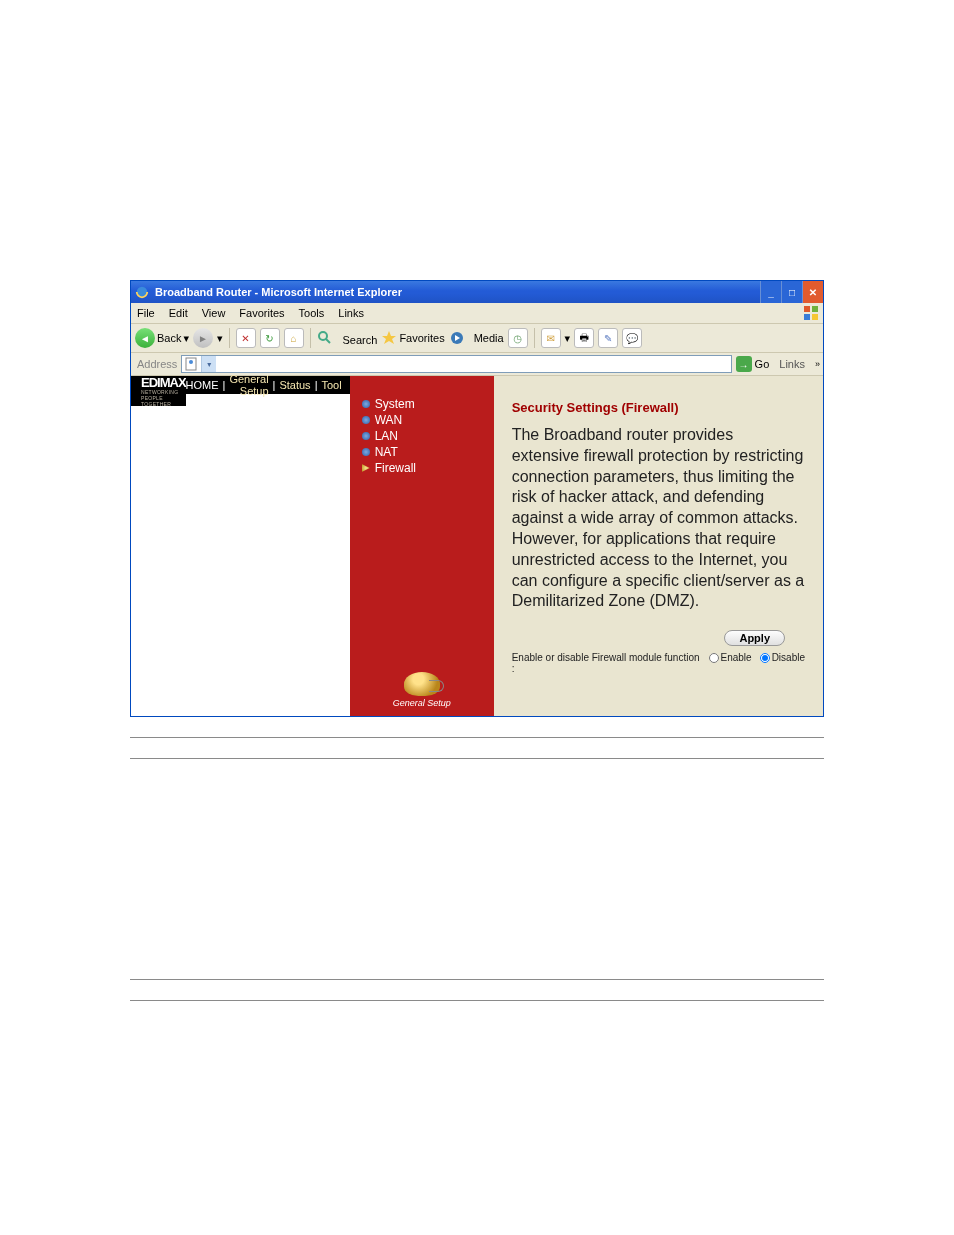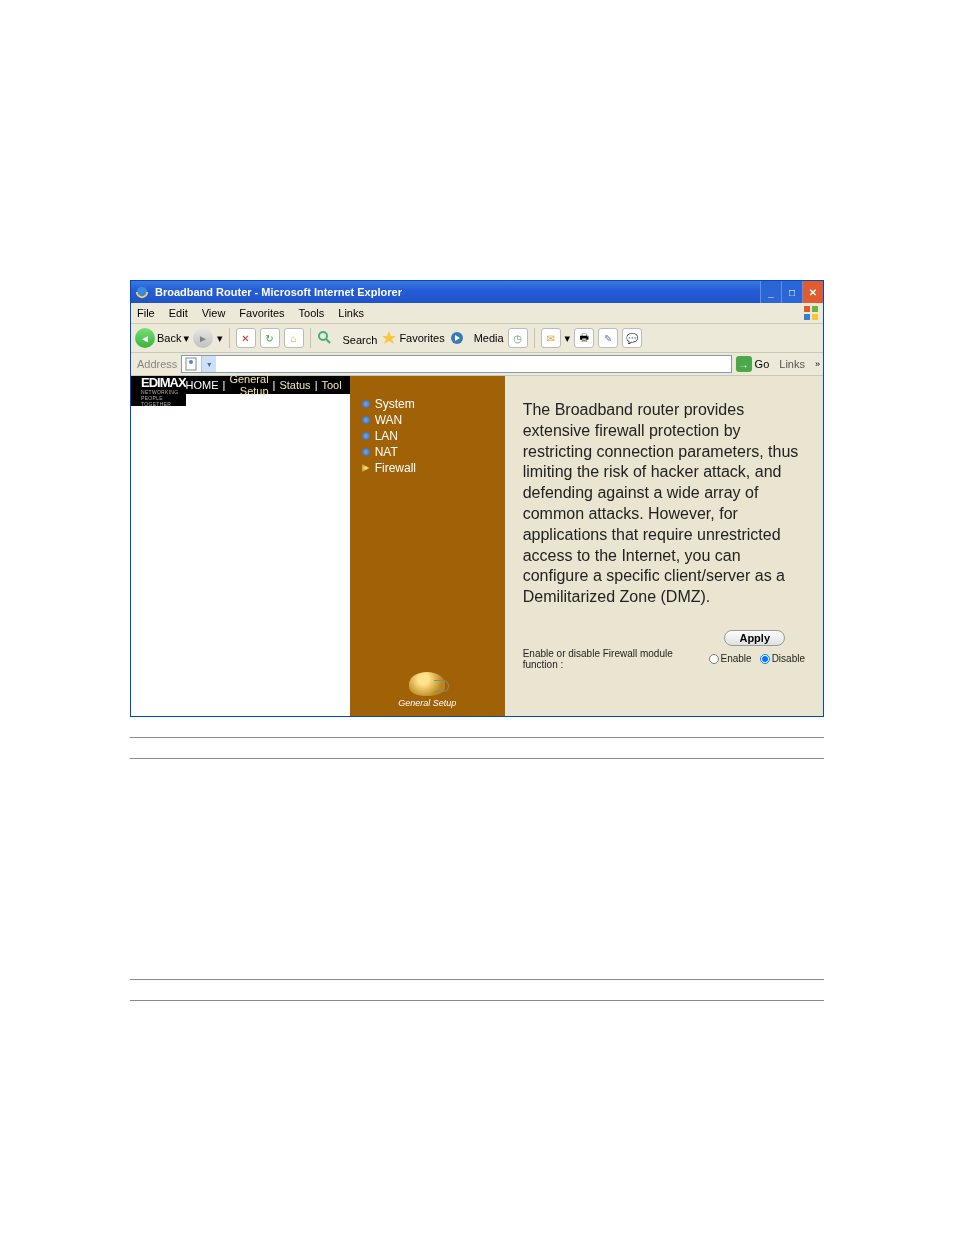--- a/index.html
+++ b/index.html
@@ -36,32 +36,32 @@
 .links-label { font-size: 11px; color: #555; margin: 0 6px; }
 .content-frame { display: flex; flex-direction: row; }
 .brand-bar { background: #000; height: 30px; display: flex; align-items: center; padding-left: 10px; }
 .brand-logo { color: #fff; font-weight: bold; font-size: 13px; line-height: 1; font-family: Arial; letter-spacing: 0.5px; }
 .brand-sub { color: #b8b0a0; font-size: 5px; letter-spacing: 0.3px; }
 .red-bar { background: #a00000; height: 4px; }
 .topnav-bar { background: #000; height: 18px; color: #fff; text-align: right; font-size: 11px; padding-right: 8px; display: flex; justify-content: space-between; align-items: center; }
 .topnav-bar a { color: #f5e6b0; text-decoration: none; }
 .topnav-bar span.sep { color: #fff; margin: 0 4px; }
 .body-area { display: flex; min-height: 340px; }
-.sidebar { width: 155px; background: #a16207; color: #fff; padding-top: 20px; position: relative; }
+.sidebar { width: 144px; background: #b91c1c; color: #fff; padding-top: 20px; position: relative; }
 .side-item { font-size: 12px; padding: 1px 0 1px 12px; display: flex; align-items: center; gap: 5px; }
 .bullet-blue { width: 8px; height: 8px; border-radius: 50%; background: radial-gradient(#7ea8e0,#2c5fa8); flex: none; }
 .bullet-arrow { width: 8px; height: 8px; background: radial-gradient(#fbe38c,#b88d18); clip-path: polygon(0 0,100% 50%,0 100%); flex:none; }
 .sidebar-footer { position: absolute; bottom: 8px; width: 100%; text-align: center; }
 .gs-icon { width: 36px; height: 24px; margin: 0 auto 2px auto; background: radial-gradient(circle at 40% 30%, #ffe28a 20%, #b9861a 70%); border-radius: 50% 50% 40% 40%; position: relative; }
 .gs-icon::after { content: ''; position: absolute; right: -4px; top: 8px; width: 14px; height: 10px; border: 1px solid #888; border-left: 0; border-top-right-radius: 8px; border-bottom-right-radius: 8px; }
 .gs-label { font-size: 9px; font-style: italic; color: #fff; }
 .main { flex: 1; background: #e9e5d0; padding: 24px 18px 18px 18px; position: relative; }
 .sec-title { color: #a00000; font-weight: bold; font-size: 13px; margin-bottom: 10px; }
 .sec-desc { color: #222; font-size: 16px; line-height: 1.3; margin-bottom: 40px; }
-.radio-row { font-size: 10px; color: #222; display: flex; align-items: center; gap: 8px; }
+.radio-row { font-size: 10px; color: #222; display: flex; align-items: flex-start; gap: 8px; }
 .radio-row label { display: flex; align-items: center; gap: 2px; }
 .radio-row input { width: 10px; height: 10px; margin: 0; }
 .apply-btn { position: absolute; bottom: 70px; right: 38px; background: linear-gradient(#fdfdfd,#e0e0e0); border: 1px solid #999; border-radius: 9px; padding: 1px 14px; font-size: 11px; font-weight: bold; cursor: pointer; }
 .statusbar { background: #ece9d8; height: 18px; border-top: 1px solid #cdc8b0; display: flex; align-items: center; font-size: 11px; gap: 4px; padding-left: 4px; }
 .status-icon { width: 14px; height: 14px; }
 .status-text { flex: 1; }
 .status-panes { display: flex; height: 100%; }
 .status-pane { border-left: 1px solid #cdc8b0; width: 18px; height: 100%; }
 .status-pane.wide { width: auto; padding: 0 10px; display: flex; align-items: center; gap: 4px; }
 .globe-icon { width: 12px; height: 12px; border-radius: 50%; background: radial-gradient(#8dd0f0,#2c6fa8); }
@@ -202,20 +202,21 @@
                 <span class="bullet-arrow"></span>
                 <span>Firewall</span>
               </div>
         <div class="sidebar-footer">
           <div class="gs-icon"></div>
           <div class="gs-label">General Setup</div>
         </div>
       </div>
 
       <div class="main">
+        <div class="sec-title">Security Settings (Firewall)</div>
         <div class="sec-desc">The Broadband router provides extensive firewall protection by restricting connection parameters, thus limiting the risk of hacker attack, and defending against a wide array of common attacks. However, for applications that require unrestricted access to the Internet, you can configure a specific client/server as a Demilitarized Zone (DMZ).</div>
         <div class="radio-row">
           <span>Enable or disable Firewall module function :</span>
           <label>
                   <input type="radio" name="fw" style="">
                   <span>Enable</span>
                 </label>
           <label>
                   <input type="radio" name="fw" checked="" style="">
                   <span>Disable</span>

